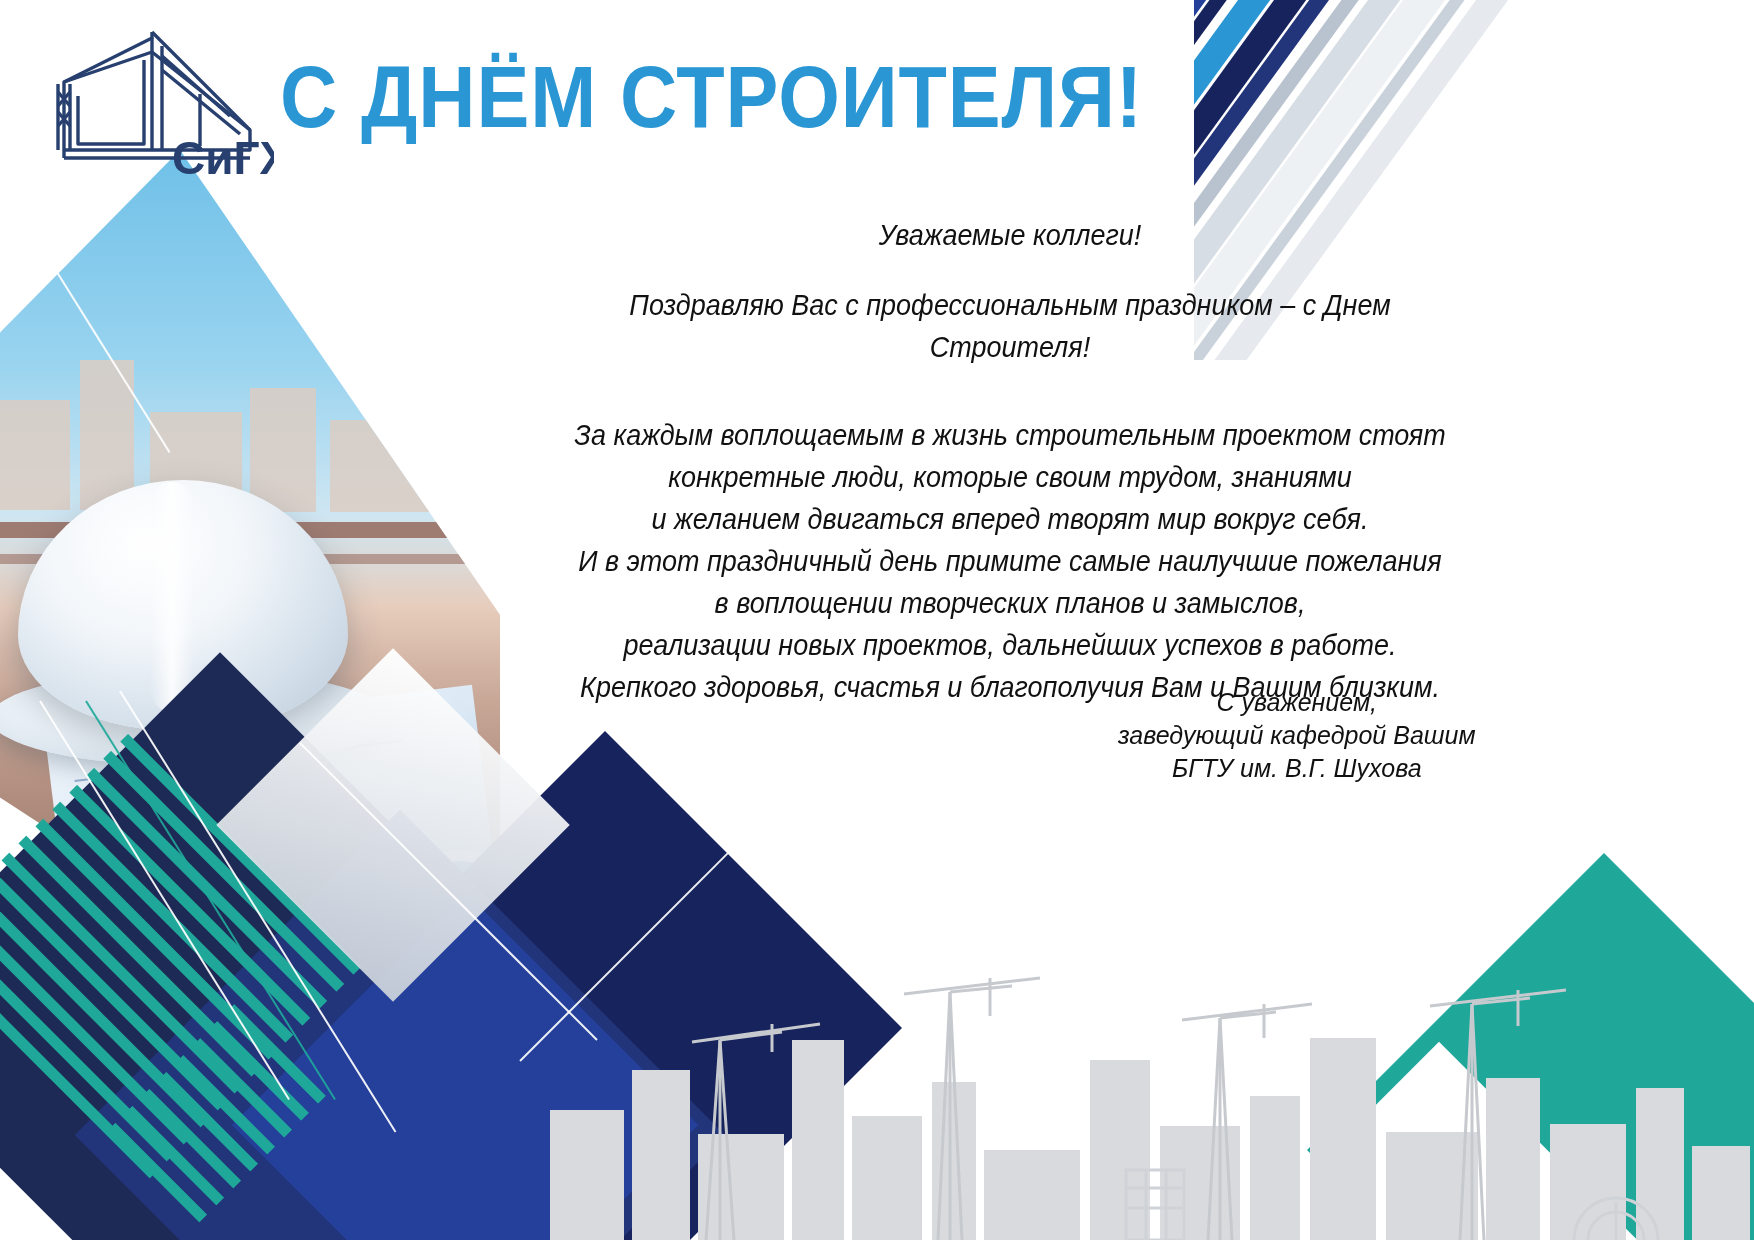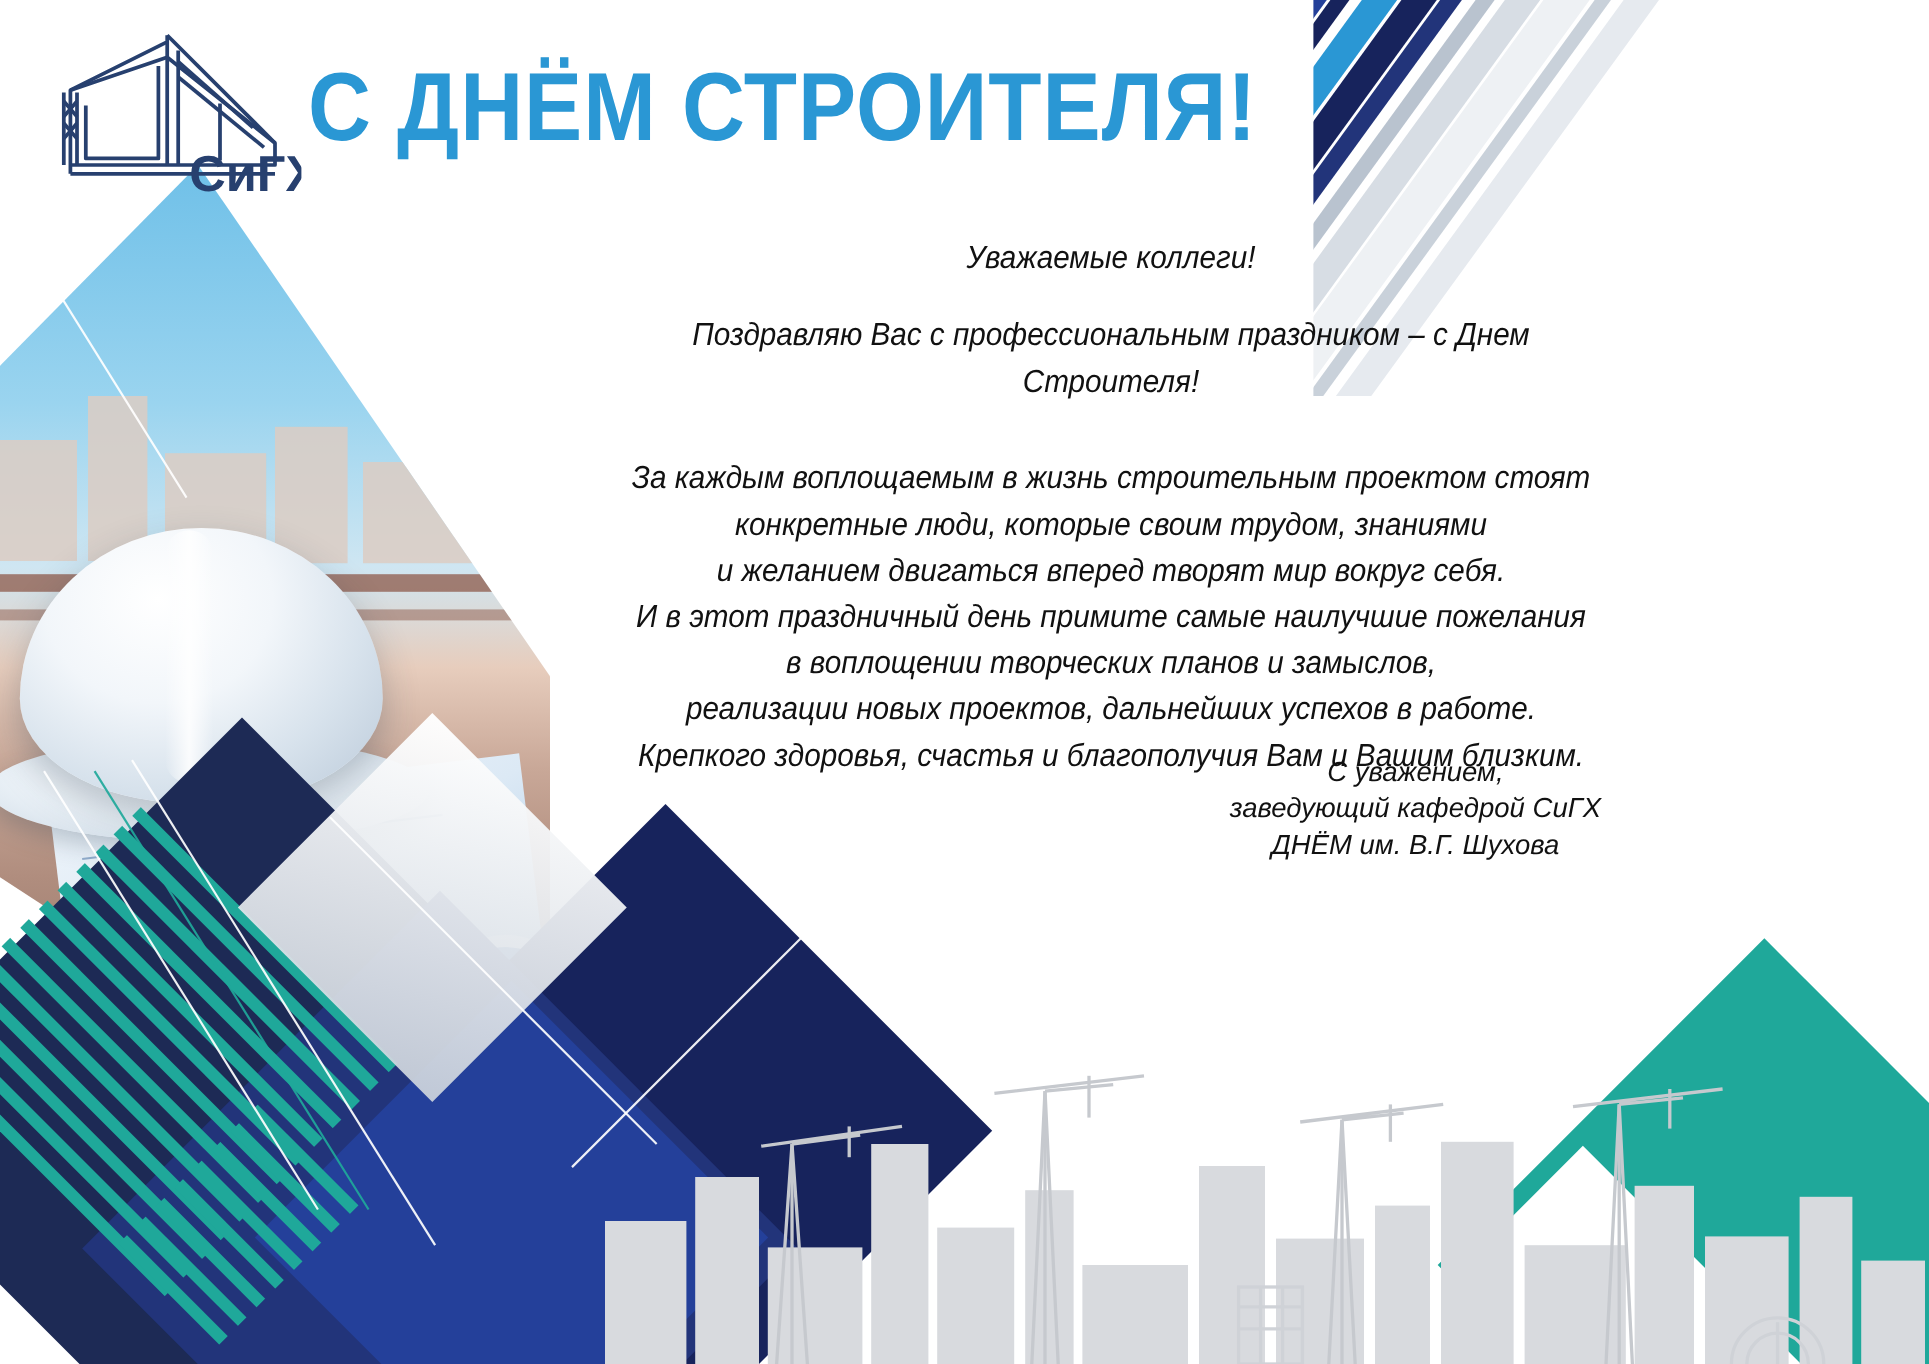--- a/index.html
+++ b/index.html
@@ -391,17 +391,17 @@
     <div class="ln">конкретные люди, которые своим трудом, знаниями</div>
     <div class="ln">и желанием двигаться вперед творят мир вокруг себя.</div>
     <div class="ln">И в этот праздничный день примите самые наилучшие пожелания</div>
     <div class="ln">в воплощении творческих планов и замыслов,</div>
     <div class="ln">реализации новых проектов, дальнейших успехов в работе.</div>
     <div class="ln">Крепкого здоровья, счастья и благополучия Вам и Вашим близким.</div>
   </div>
 
   <div class="sign">
     <div>С уважением,</div>
-    <div>заведующий кафедрой СиГХ</div>
-    <div>ДНЁМ им. В.Г. Шухова</div>
+    <div>заведующий кафедрой Вашим</div>
+    <div>БГТУ им. В.Г. Шухова</div>
   </div>
 
 </div>
 
 </body></html>

